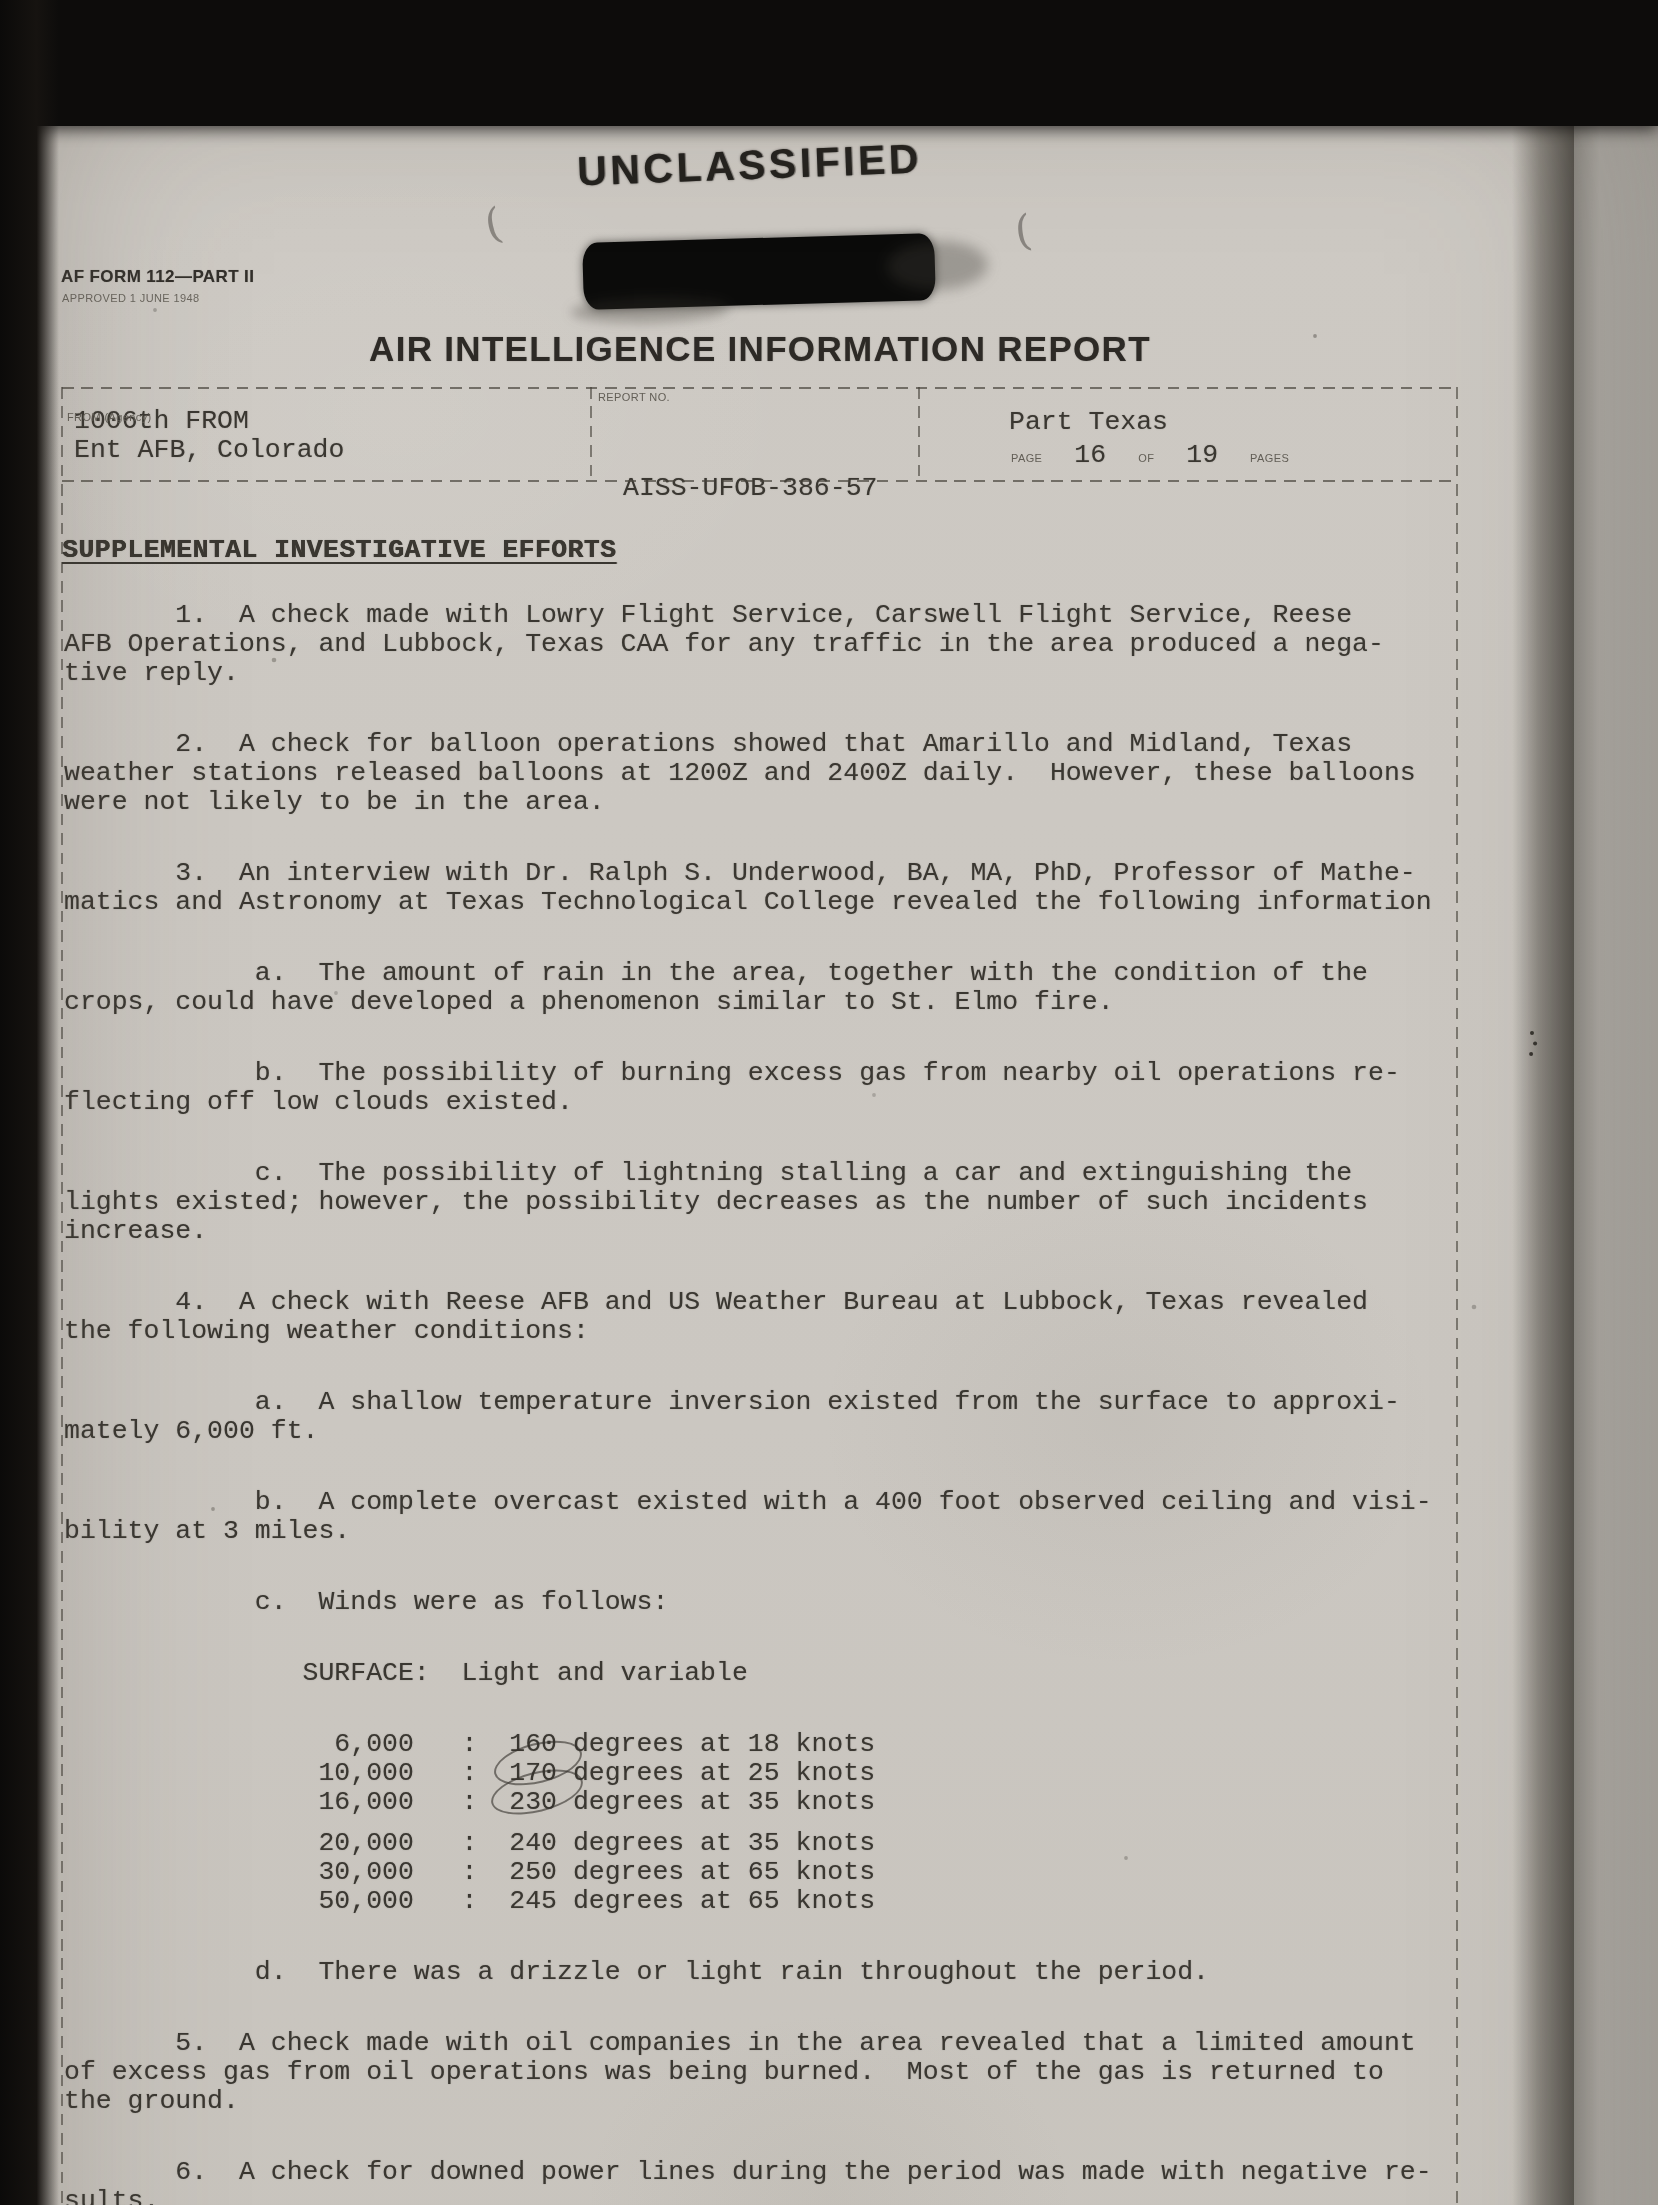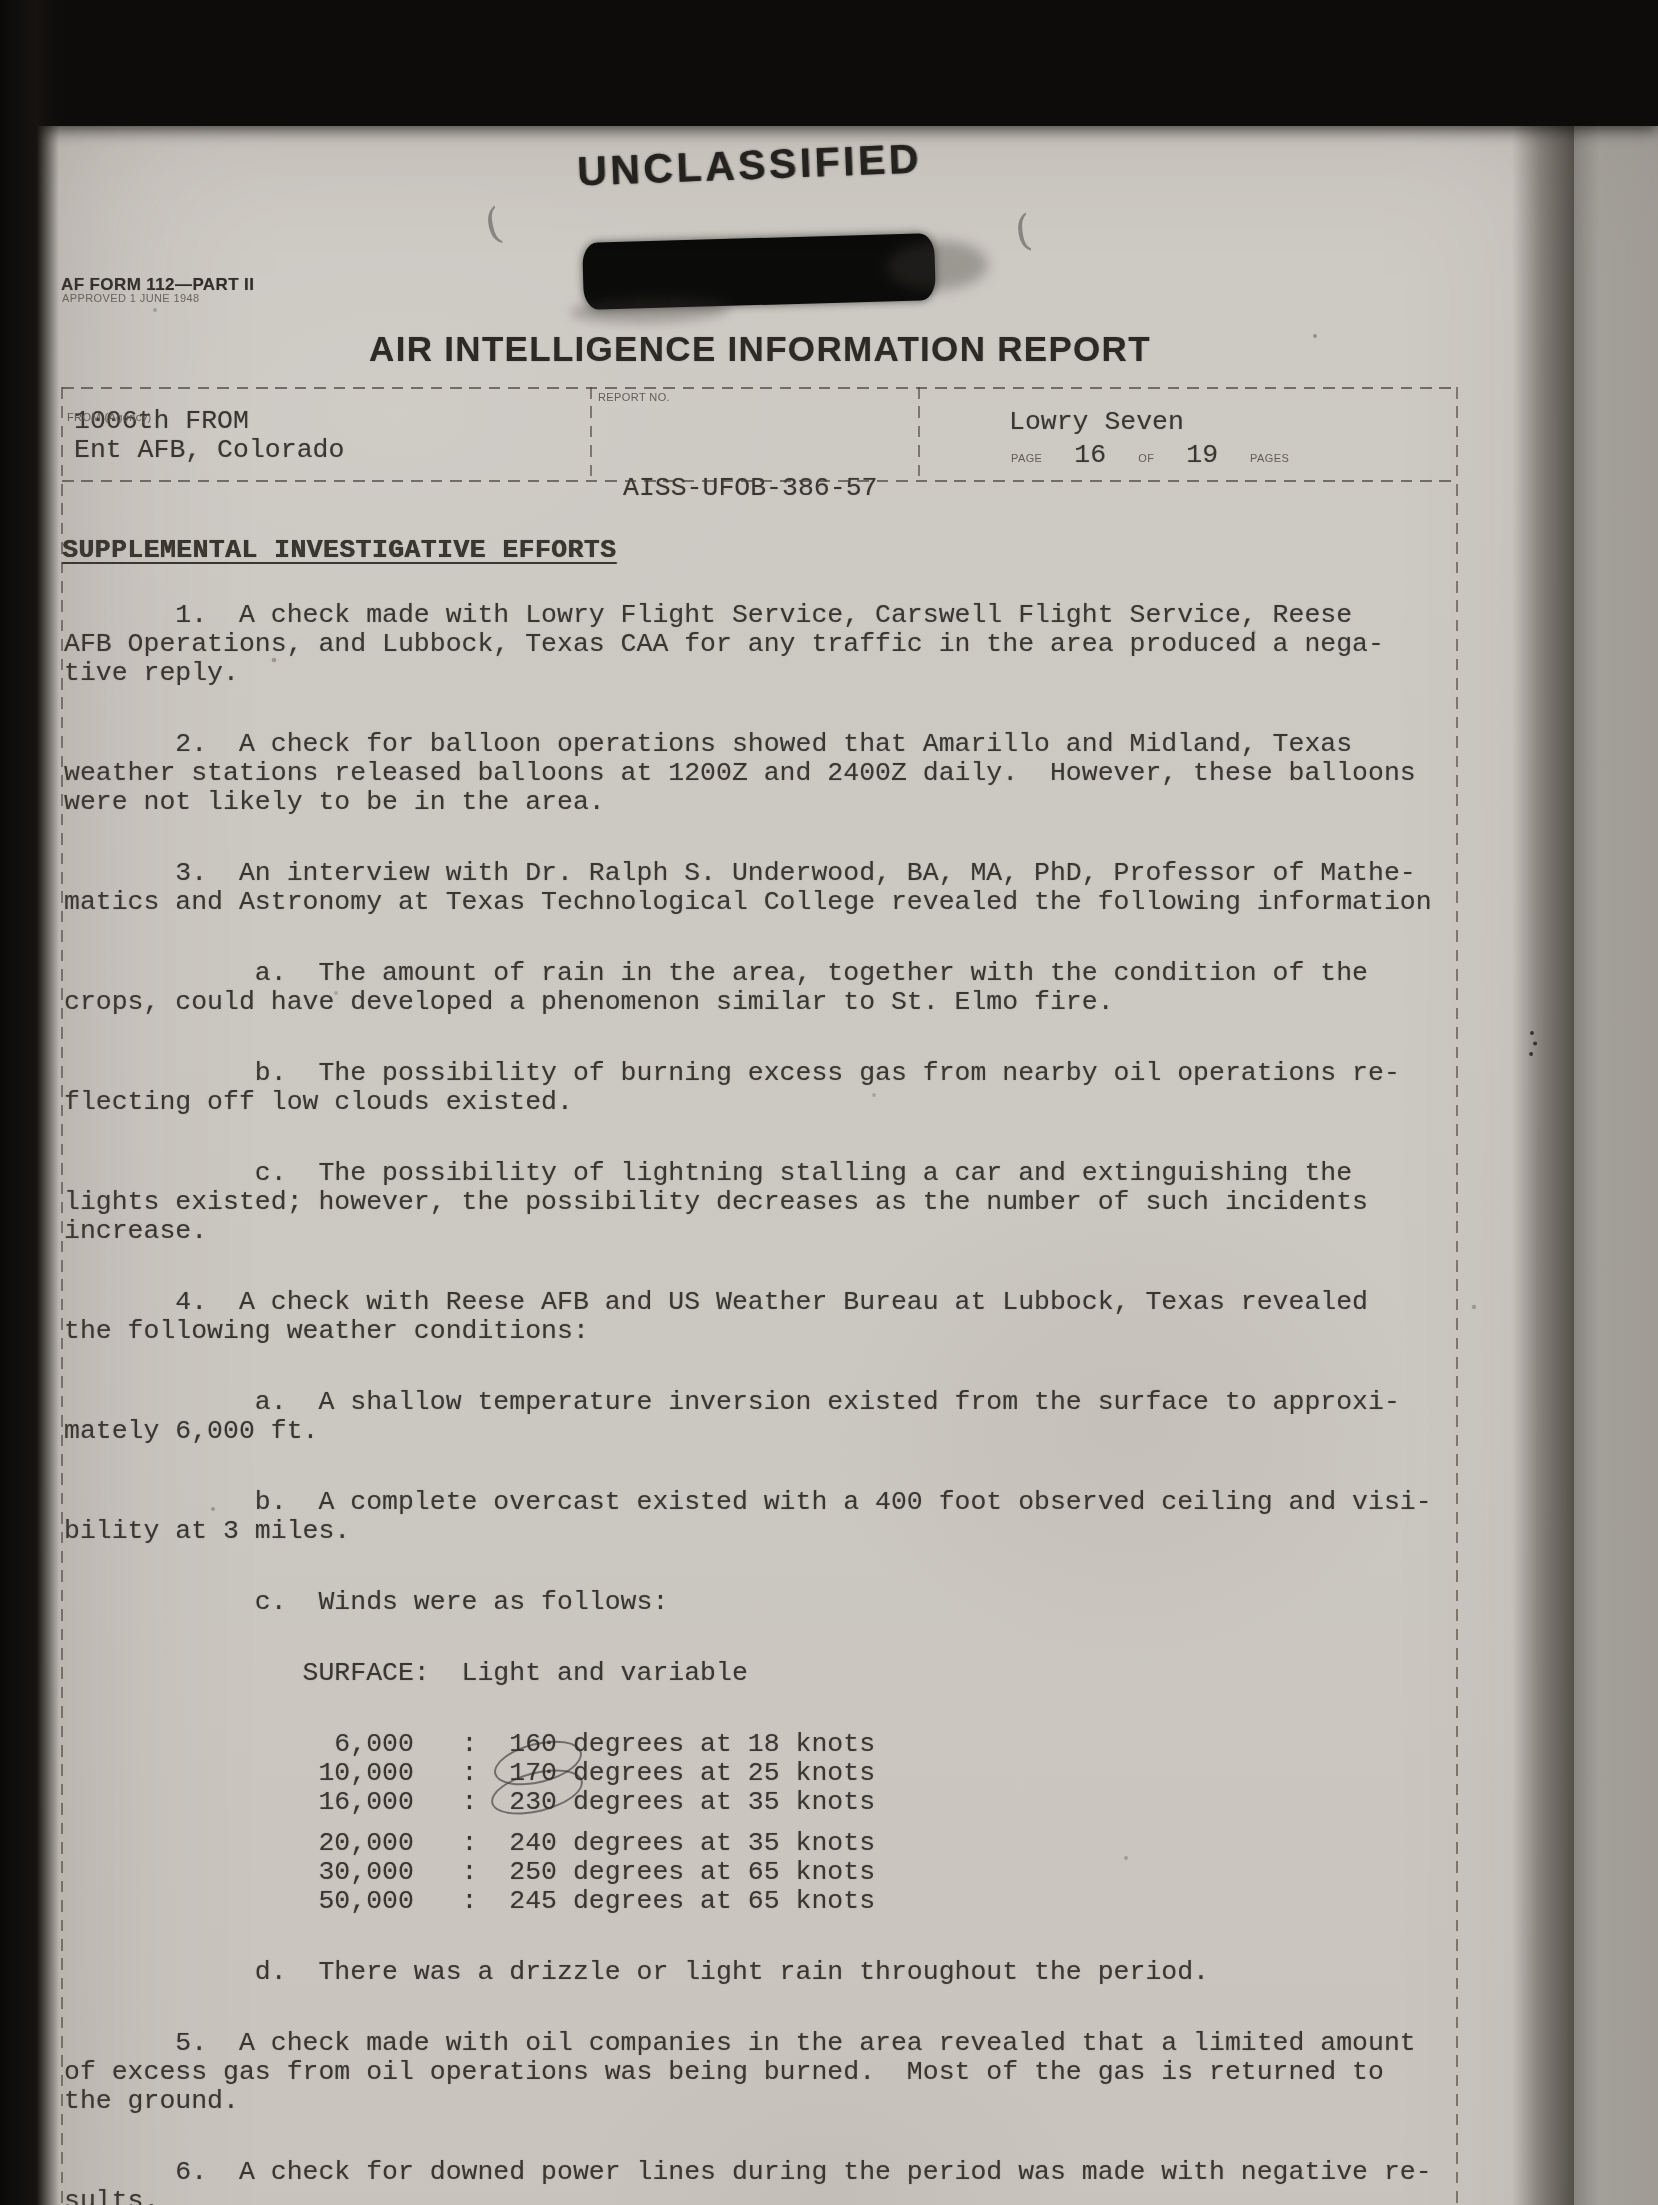--- a/index.html
+++ b/index.html
@@ -25,21 +25,21 @@
   .body-col{left:64px;top:601px;z-index:3;}
 
   .stamp{font-weight:bold;color:#24221e;white-space:nowrap;z-index:3;}
   .stamp-top{left:577px;top:142px;font-size:41px;letter-spacing:3.5px;transform:rotate(-2.2deg);text-shadow:0 0 2.2px rgba(30,28,24,0.55),1.3px 0 0 rgba(30,28,24,0.3);}
 
   .redact{background:#0b0b0a;z-index:4;}
   .redact-top{left:583px;top:238px;width:352px;height:67px;border-radius:15px/22px;transform:rotate(-1.6deg);box-shadow:0 0 8px rgba(20,19,17,0.6);}
   .redact-top::after{content:"";position:absolute;right:-53px;top:8px;width:101px;height:49px;background:rgba(62,59,54,0.35);border-radius:50%;filter:blur(6.2px);}
   .redact-top::before{content:"";position:absolute;left:-13.2px;bottom:-15px;width:159px;height:25.6px;background:rgba(55,52,47,0.3);border-radius:50%;filter:blur(5.3px);}
 
-  .form-id{left:61px;top:267px;font-size:17px;font-weight:bold;color:#33302b;letter-spacing:0.4px;z-index:3;text-shadow:0 0 0.9px rgba(51,48,43,0.4);margin-top:8px;}
+  .form-id{left:61px;top:267px;font-size:17px;font-weight:bold;color:#33302b;letter-spacing:0.4px;z-index:3;text-shadow:0 0 0.9px rgba(51,48,43,0.4);}
   .form-approved{left:62px;top:292px;font-size:11px;color:#6a665e;letter-spacing:0.4px;z-index:3;}
   .report-title{left:62px;top:329px;width:1396px;text-align:center;font-size:35px;font-weight:bold;letter-spacing:1.3px;color:#2d2a26;z-index:3;text-shadow:0 0 1.3px rgba(45,42,38,0.42);}
 
   .dash-h{height:1.8px;background:repeating-linear-gradient(90deg,rgba(70,66,58,0.68) 0 11.5px,transparent 11.5px 19.4px);z-index:3;}
   .dash-v{width:1.8px;background:repeating-linear-gradient(180deg,rgba(70,66,58,0.6) 0 11.5px,transparent 11.5px 19.4px);z-index:3;}
 
   .lbl{font-size:11px;color:#625e56;letter-spacing:0.4px;z-index:3;white-space:nowrap;}
   .page-row{left:1011px;top:441px;display:flex;align-items:baseline;gap:32px;z-index:3;}
   .page-row .lbl{position:static;margin-top:6px;}
   .page-row .tw{position:static;}
@@ -88,21 +88,21 @@
   <div class="abs dash-v" style="left:590px;top:387px;height:94px;"></div>
   <div class="abs dash-v" style="left:918px;top:387px;height:94px;"></div>
   <div class="abs dash-v" style="left:61px;top:387px;height:1922px;"></div>
   <div class="abs dash-v" style="left:1456px;top:387px;height:1922px;"></div>
 
   <div class="abs lbl" style="left:67px;top:391px;margin-top:20px;">FROM (Agency)</div>
   <div class="abs tw" style="left:74px;top:407px;">1006th FROM</div>
   <div class="abs tw" style="left:74px;top:436px;">Ent AFB, Colorado</div>
   <div class="abs lbl" style="left:598px;top:391px;">REPORT NO.</div>
   <div class="abs tw" style="left:623px;top:434px;margin-top:40px;">AISS-UFOB-386-57</div>
-  <div class="abs tw" style="left:1009px;top:408px;">Lowry Seven</div>
+  <div class="abs tw" style="left:1009px;top:408px;">Part Texas</div>
   <div class="abs page-row">
     <span class="lbl">PAGE</span>
     <span class="tw">16</span>
     <span class="lbl">OF</span>
     <span class="tw">19</span>
     <span class="lbl">PAGES</span>
   </div>
 
   <div class="abs section-heading tw"><span>SUPPLEMENTAL INVESTIGATIVE EFFORTS</span></div>
 

